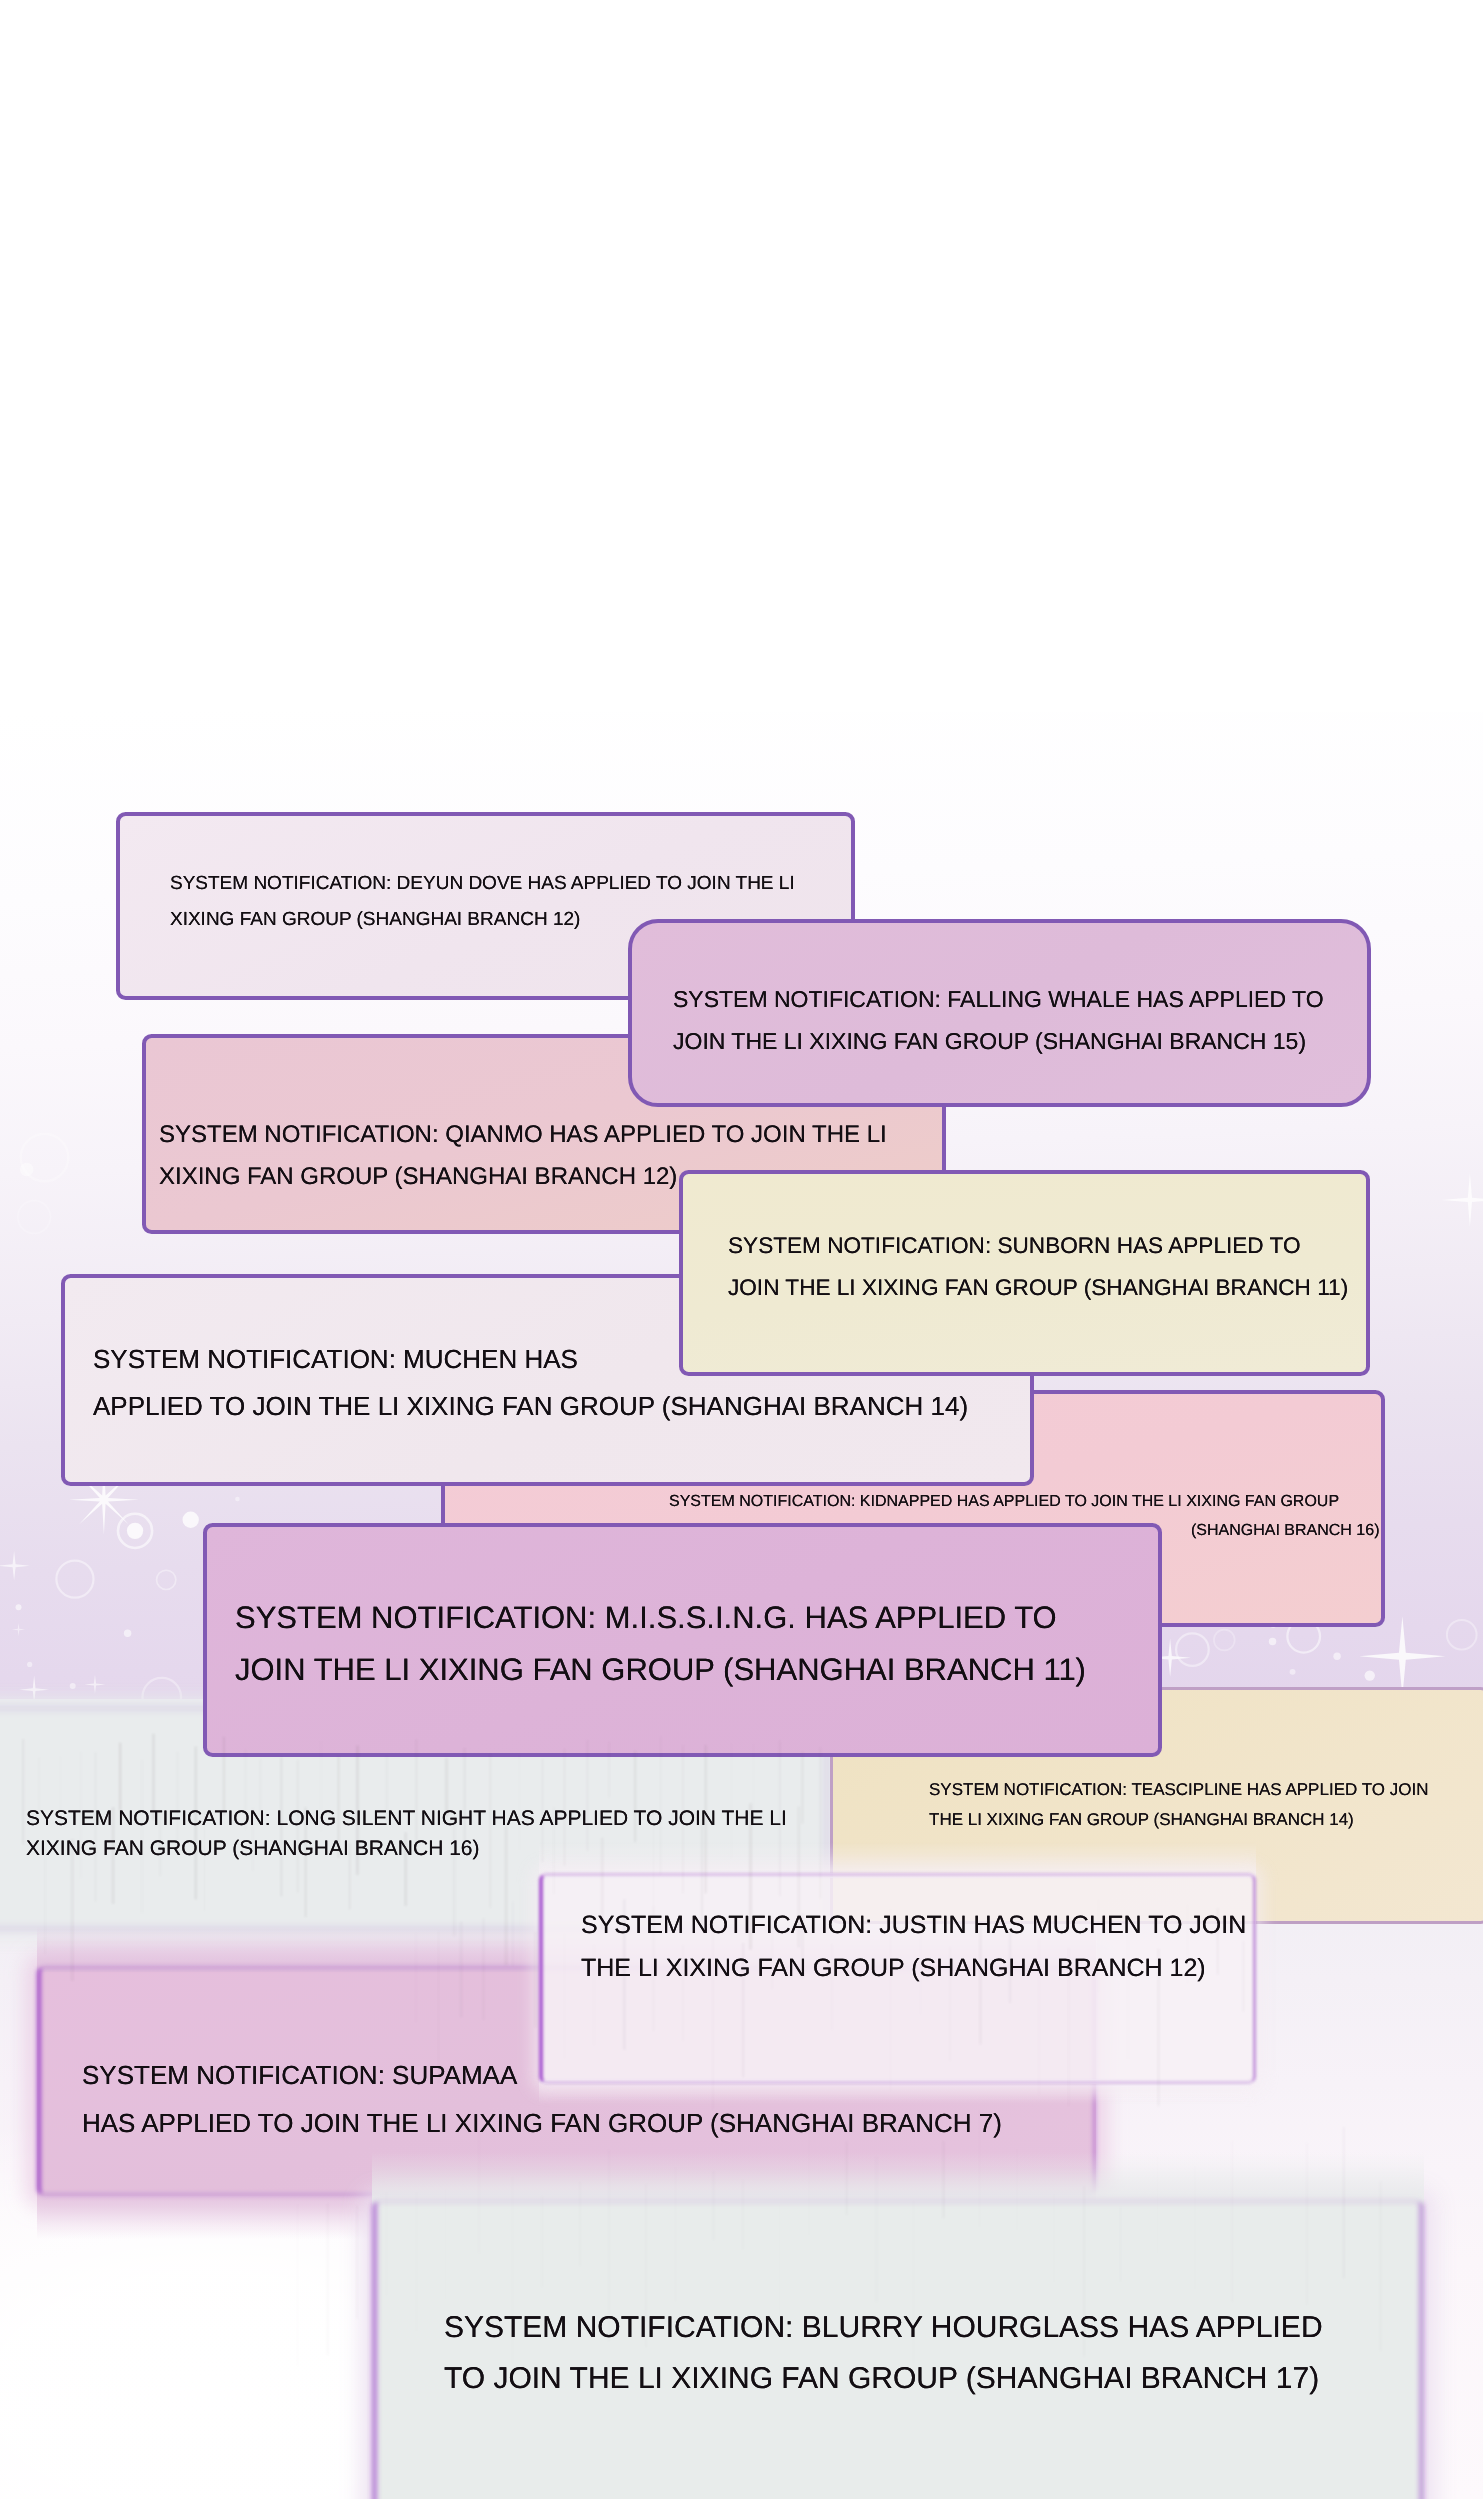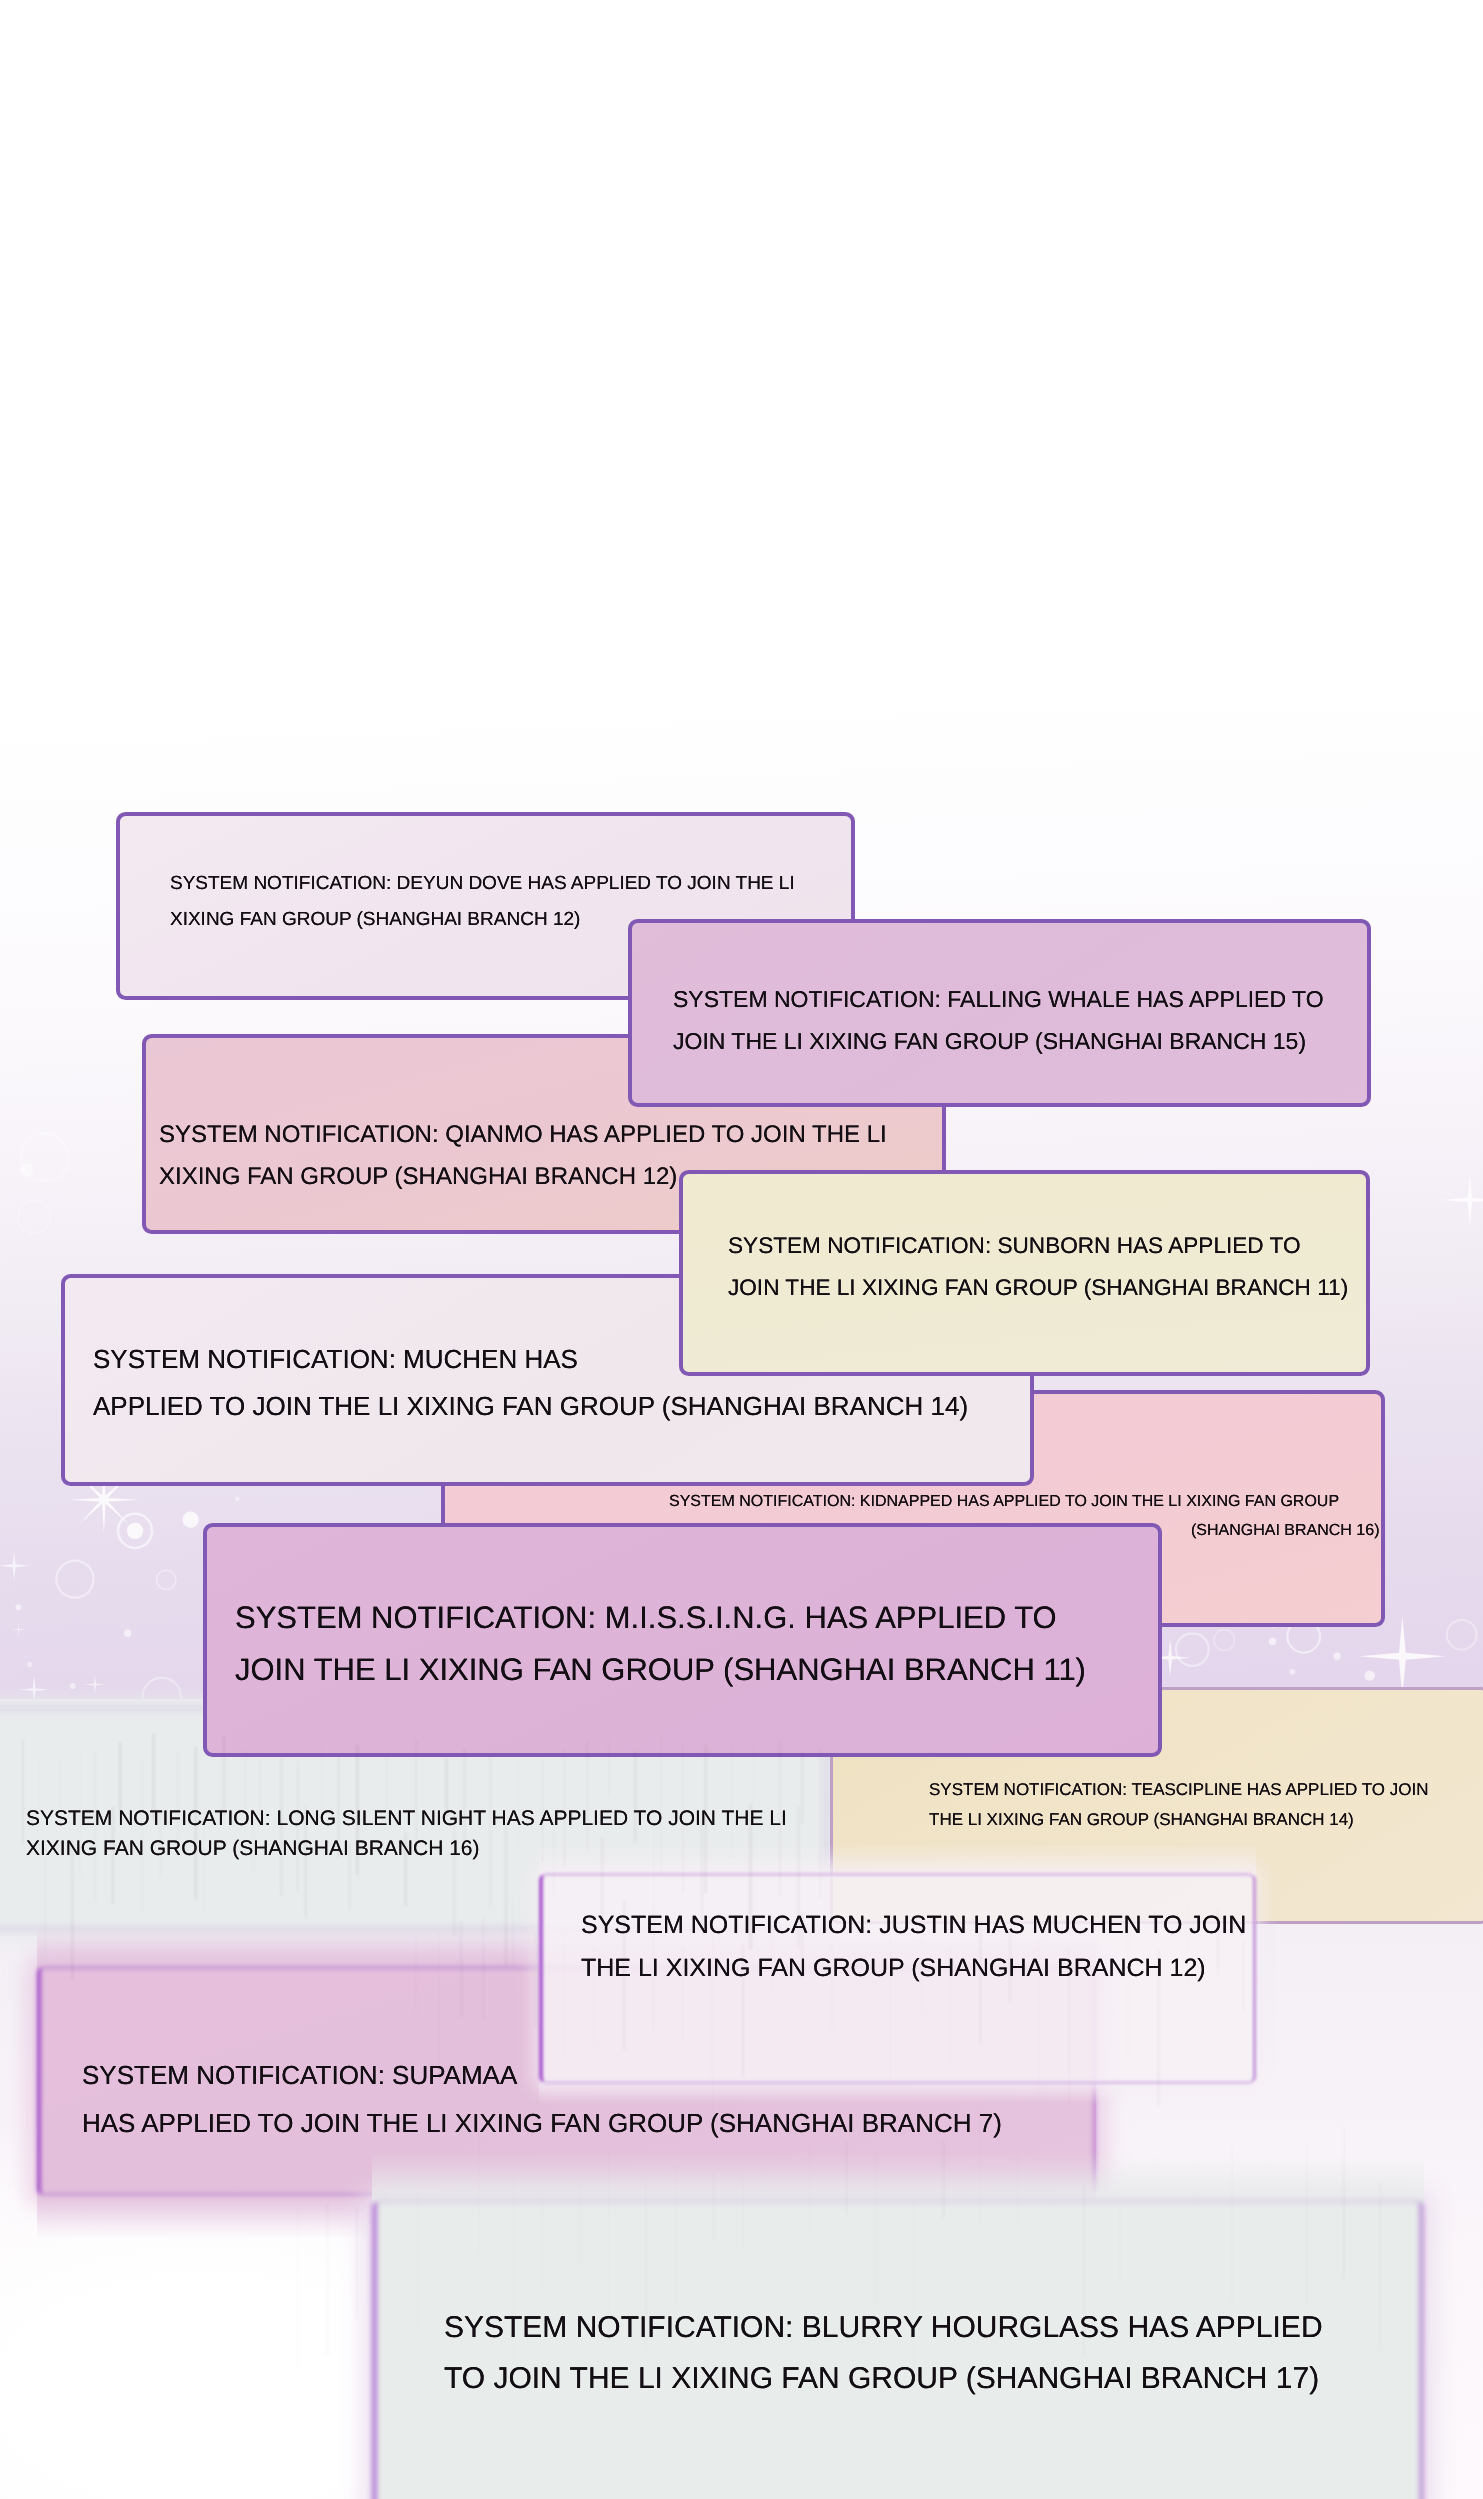--- a/index.html
+++ b/index.html
@@ -69,21 +69,21 @@
   <div class="bg" style="left:0;top:1699px;width:1484px;height:801px;z-index:0;
               background:linear-gradient(180deg,#ecebf0 0%,#f1eef4 22%,#f7f2f8 48%,#fbf6fa 70%,#fdf9fc 100%);"></div>
   <div class="bg" style="left:-134px;top:2129px;width:816px;height:519px;z-index:0;
               background:radial-gradient(ellipse at 42% 50%,rgba(255,255,255,1) 0%,rgba(255,255,255,.95) 32%,rgba(255,255,255,.55) 58%,rgba(255,255,255,0) 78%);"></div>
 
   <div class="card" style="z-index:10;left:116px;top:812px;width:739px;height:188px;background:linear-gradient(155deg,#f3e9f1,#f0e5ee 55%,#efe4ec);">
     <div class="ln" style="left:50px;top:57px;font-size:19px;">SYSTEM NOTIFICATION: DEYUN DOVE HAS APPLIED TO JOIN THE LI</div>
     <div class="ln" style="left:50px;top:93px;font-size:19px;">XIXING FAN GROUP (SHANGHAI BRANCH 12)</div>
   </div>
 
-  <div class="card" style="z-index:30;left:628px;top:919px;width:743px;height:188px;background:linear-gradient(150deg,#e1bdda,#debbd9 50%,#e0bedb);">
+  <div class="card" style="z-index:30;left:628px;top:919px;width:743px;height:188px;background:linear-gradient(150deg,#e1bdda,#debbd9 50%,#e0bedb);border-radius:30px;">
     <div class="ln" style="left:41px;top:63px;font-size:23px;">SYSTEM NOTIFICATION: FALLING WHALE HAS APPLIED TO</div>
     <div class="ln" style="left:41px;top:105px;font-size:23px;">JOIN THE LI XIXING FAN GROUP (SHANGHAI BRANCH 15)</div>
   </div>
 
   <div class="card" style="z-index:20;left:142px;top:1034px;width:804px;height:200px;background:linear-gradient(165deg,#eac7d4,#ebc8d1 48%,#eecdc8);">
     <div class="ln" style="left:12.6px;top:83px;font-size:24px;">SYSTEM NOTIFICATION: QIANMO HAS APPLIED TO JOIN THE LI</div>
     <div class="ln" style="left:12.6px;top:125px;font-size:24px;">XIXING FAN GROUP (SHANGHAI BRANCH 12)</div>
   </div>
 
   <div class="card" style="z-index:60;left:679px;top:1170px;width:691px;height:206px;background:linear-gradient(175deg,#f0ead0,#efead2 55%,#f0ebd6);">

